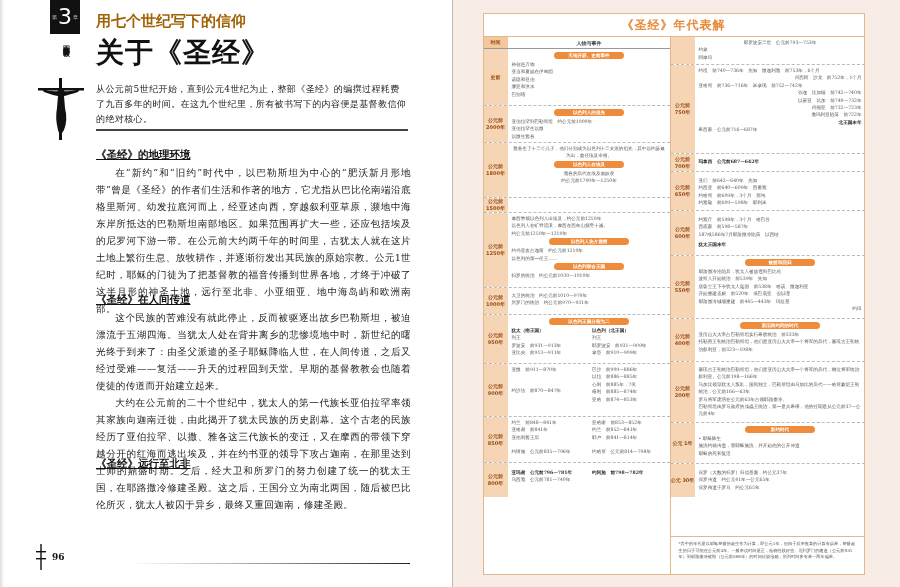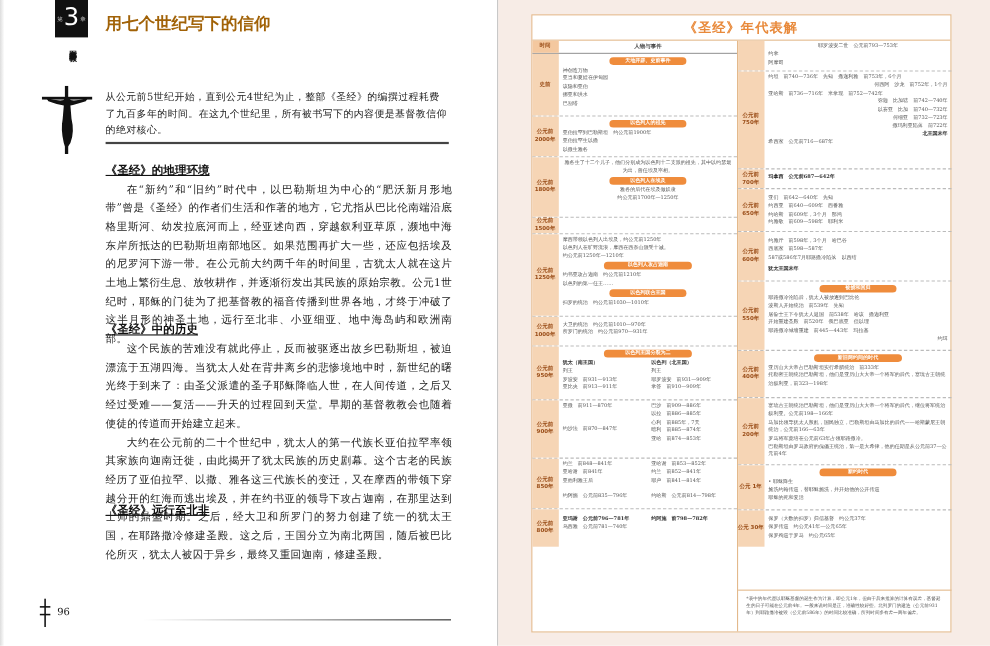--- a/index.html
+++ b/index.html
@@ -18,21 +18,21 @@
   .rule{position:absolute;left:96px;height:2px;background:#444;}
   .rule.top{top:129px;width:312px;}
   .rule.bottom{top:563px;left:130px;width:280px;height:1px;background:linear-gradient(90deg,#fff,#999 50%,#222);}
   .section{position:absolute;left:96px;width:315px;}
   .section h3{margin:0 0 2px 0;font-family:"DejaVu Sans",sans-serif;font-size:10.5px;font-weight:bold;color:#111;text-decoration:underline;}
   .section p{margin:0;font-size:9.6px;line-height:17px;color:#222;text-indent:2em;text-align:justify;letter-spacing:0.3px;}
   .s1{top:148px;}
   .s2{top:293px;}
   .s3{top:457px;}
   .page-num-wrap{position:absolute;left:36px;top:544px;display:flex;align-items:center;}
-  .page-num{font-family:"DejaVu Serif",serif;font-weight:normal;font-size:9px;margin-left:6px;color:#111;text-align:center;}
+  .page-num{font-family:"DejaVu Serif",serif;font-weight:bold;font-size:9px;margin-left:6px;color:#111;text-align:center;}
   .left-edge{position:absolute;left:0;top:0;width:4px;height:587px;background:linear-gradient(90deg,#ddd,#fff);}
   
   .right{position:relative;width:448px;height:587px;background:#f7ece6;}
   .table{position:absolute;left:30px;top:13px;width:380px;height:560px;background:#fff;border:1px solid #e3b98c;}
   .t-title{height:22px;display:flex;align-items:center;justify-content:center;font-family:"DejaVu Sans",sans-serif;font-weight:bold;font-size:12px;color:#e8893a;border-bottom:1px solid #e3b98c;letter-spacing:1px;}
   .col{position:absolute;top:23px;bottom:0;}
   .col.a{left:0;width:186px;}
   .col.b{left:186px;width:194px;border-left:1px solid #e3b98c;}
   .row{position:absolute;left:0;right:0;border-bottom:1px dashed #bbb;}
   .row .when{position:absolute;left:0;top:0;bottom:0;width:24px;background:#f6d5b5;font-family:"DejaVu Sans",sans-serif;font-size:5px;font-weight:bold;color:#9a4d18;display:flex;align-items:center;justify-content:center;text-align:center;line-height:7px;}
@@ -62,29 +62,30 @@
     </div>
     <div class="vert-label">图解基督教</div>
     <svg class="crucifix" viewBox="0 0 46 62">
       <rect x="21" y="0" width="3" height="62" fill="#111"></rect>
       <rect x="0" y="10" width="46" height="2.5" fill="#111"></rect>
       <path d="M4 11 Q14 14 20 13 L26 13 Q32 14 42 11 L40 14 Q30 17 26 18 L27 30 Q30 42 26 52 L22 58 L20 52 Q17 40 19 30 L20 18 Q14 17 6 14 Z" fill="#111"></path>
       <circle cx="23" cy="13" r="3" fill="#111"></circle>
     </svg>
 
     <div class="subtitle">用七个世纪写下的信仰</div>
+    <div class="title">关于《圣经》</div>
     <div class="intro">从公元前5世纪开始，直到公元4世纪为止，整部《圣经》的编撰过程耗费了九百多年的时间。在这九个世纪里，所有被书写下的内容便是基督教信仰的绝对核心。</div>
     <div class="rule top"></div>
 
     <div class="section s1">
       <h3>《圣经》的地理环境</h3>
       <p>在“新约”和“旧约”时代中，以巴勒斯坦为中心的“肥沃新月形地带”曾是《圣经》的作者们生活和作著的地方，它尤指从巴比伦南端沿底格里斯河、幼发拉底河而上，经亚述向西，穿越叙利亚草原，濒地中海东岸所抵达的巴勒斯坦南部地区。如果范围再扩大一些，还应包括埃及的尼罗河下游一带。在公元前大约两千年的时间里，古犹太人就在这片土地上繁衍生息、放牧耕作，并逐渐衍发出其民族的原始宗教。公元1世纪时，耶稣的门徒为了把基督教的福音传播到世界各地，才终于冲破了这半月形的神圣土地，远行至北非、小亚细亚、地中海岛屿和欧洲南部。</p>
     </div>
     <div class="section s2">
-      <h3>《圣经》中的历史</h3>
+      <h3>《圣经》在人间传道</h3>
       <p>这个民族的苦难没有就此停止，反而被驱逐出故乡巴勒斯坦，被迫漂流于五湖四海。当犹太人处在背井离乡的悲惨境地中时，新世纪的曙光终于到来了：由圣父派遣的圣子耶稣降临人世，在人间传道，之后又经过受难——复活——升天的过程回到天堂。早期的基督教教会也随着使徒的传道而开始建立起来。</p>
       <p>大约在公元前的二十个世纪中，犹太人的第一代族长亚伯拉罕率领其家族向迦南迁徙，由此揭开了犹太民族的历史剧幕。这个古老的民族经历了亚伯拉罕、以撒、雅各这三代族长的变迁，又在摩西的带领下穿越分开的红海而逃出埃及，并在约书亚的领导下攻占迦南，在那里达到士师的鼎盛时期。之后，经大卫和所罗门的努力创建了统一的犹太王国，在耶路撒冷修建圣殿。这之后，王国分立为南北两国，随后被巴比伦所灭，犹太人被囚于异乡，最终又重回迦南，修建圣殿。</p>
     </div>
     <div class="section s3">
       <h3>《圣经》远行至北非</h3>
     </div>
     <div class="rule bottom"></div>
 
     <div class="page-num-wrap">
       <svg width="10" height="26" viewBox="0 0 10 26">

